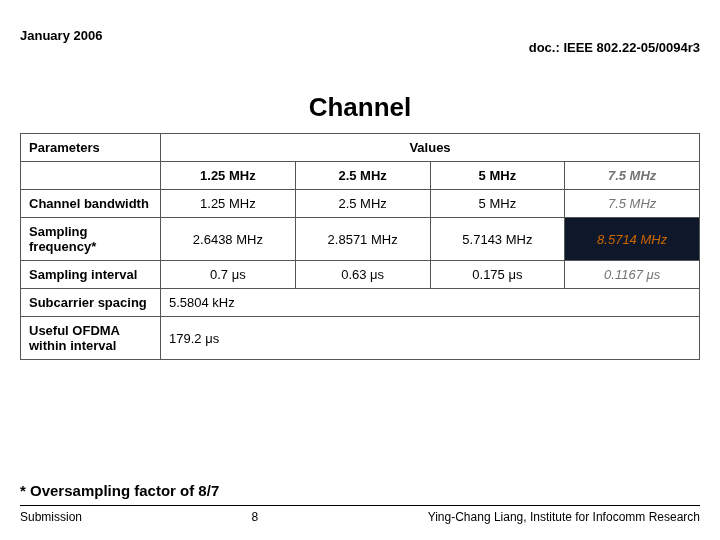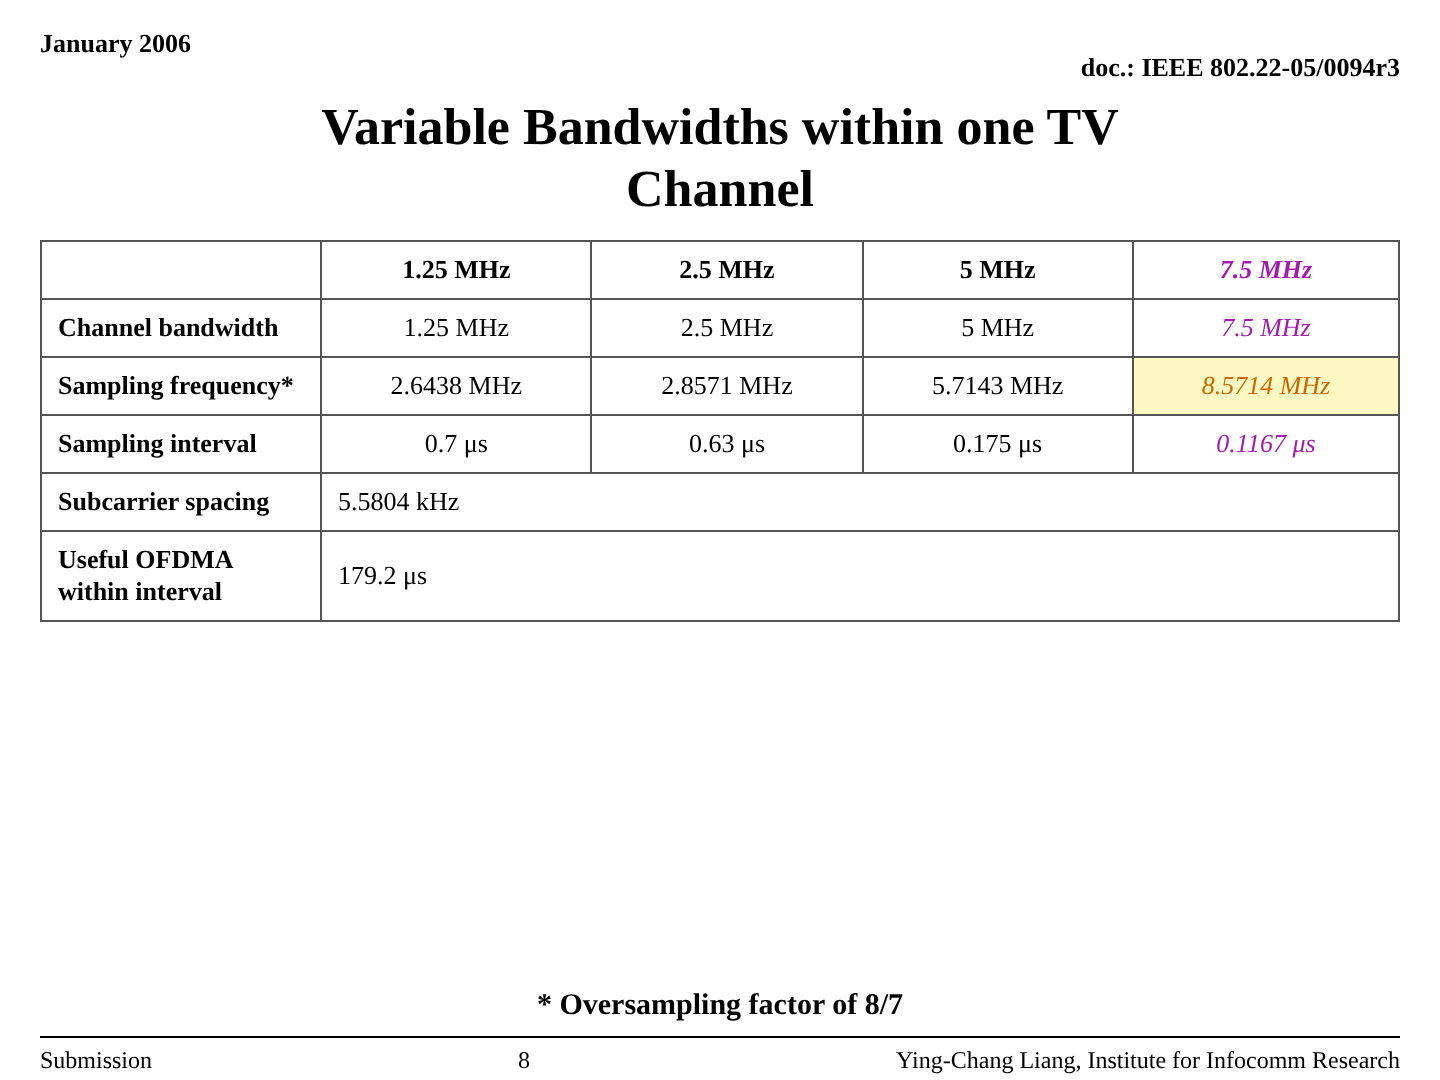--- a/index.html
+++ b/index.html
@@ -7,24 +7,23 @@
       font-family: Arial, sans-serif;
       background: #fff;
       width: 720px;
       height: 540px;
       overflow: hidden;
       position: relative;
     }
     .page {
       width: 720px;
       height: 540px;
-      padding: 2px 20px;
+      padding: 16px 20px;
       display: flex;
       flex-direction: column;
-      font-family: Liberation Serif, serif;
     }
     .header-row {
       display: flex;
       justify-content: space-between;
       align-items: center;
       margin-bottom: 6px;
     }
     .header-left {
       font-size: 13px;
       font-weight: bold;
@@ -60,33 +59,32 @@
       font-weight: bold;
       width: 140px;
     }
     .header-params {
       font-weight: bold;
     }
     .header-values {
       font-weight: bold;
     }
     .highlight-yellow {
-      background-color: #fef9c3;
+      background-color: #0f172a;
       color: #cc6600;
       font-style: italic;
     }
     .highlight-italic {
-      color: #a21caf;
+      color: #737373;
       font-style: italic;
     }
     .colspan-cell {
       text-align: left;
     }
     .footnote {
-      text-align: center;
       font-size: 15px;
       font-weight: bold;
       margin-top: 8px;
     }
     .footer-row {
       display: flex;
       justify-content: space-between;
       align-items: center;
       margin-top: 6px;
       font-size: 12px;
@@ -98,27 +96,31 @@
 </head>
 <body>
 
 <div class="page">
   <div class="header-row">
     <span class="header-left">January 2006</span>
     <span class="header-right">doc.: IEEE 802.22-05/0094r3</span>
   </div>
 
   <div class="page-title">
-    <span>Variable Bandwidths within one TV</span><br>
+    <br>
     <span>Channel</span>
   </div>
 
   <div class="table-container">
     <table>
       <thead>
+        <tr>
+          <th class="col-params header-params">Parameters</th>
+          <th colspan="4" class="header-values">Values</th>
+        </tr>
         <tr>
           <th class="col-params"></th>
           <th>1.25 MHz</th>
           <th>2.5 MHz</th>
           <th>5 MHz</th>
           <th class="highlight-italic">7.5 MHz</th>
         </tr>
       </thead>
       <tbody id="table-body">
       <tr>

